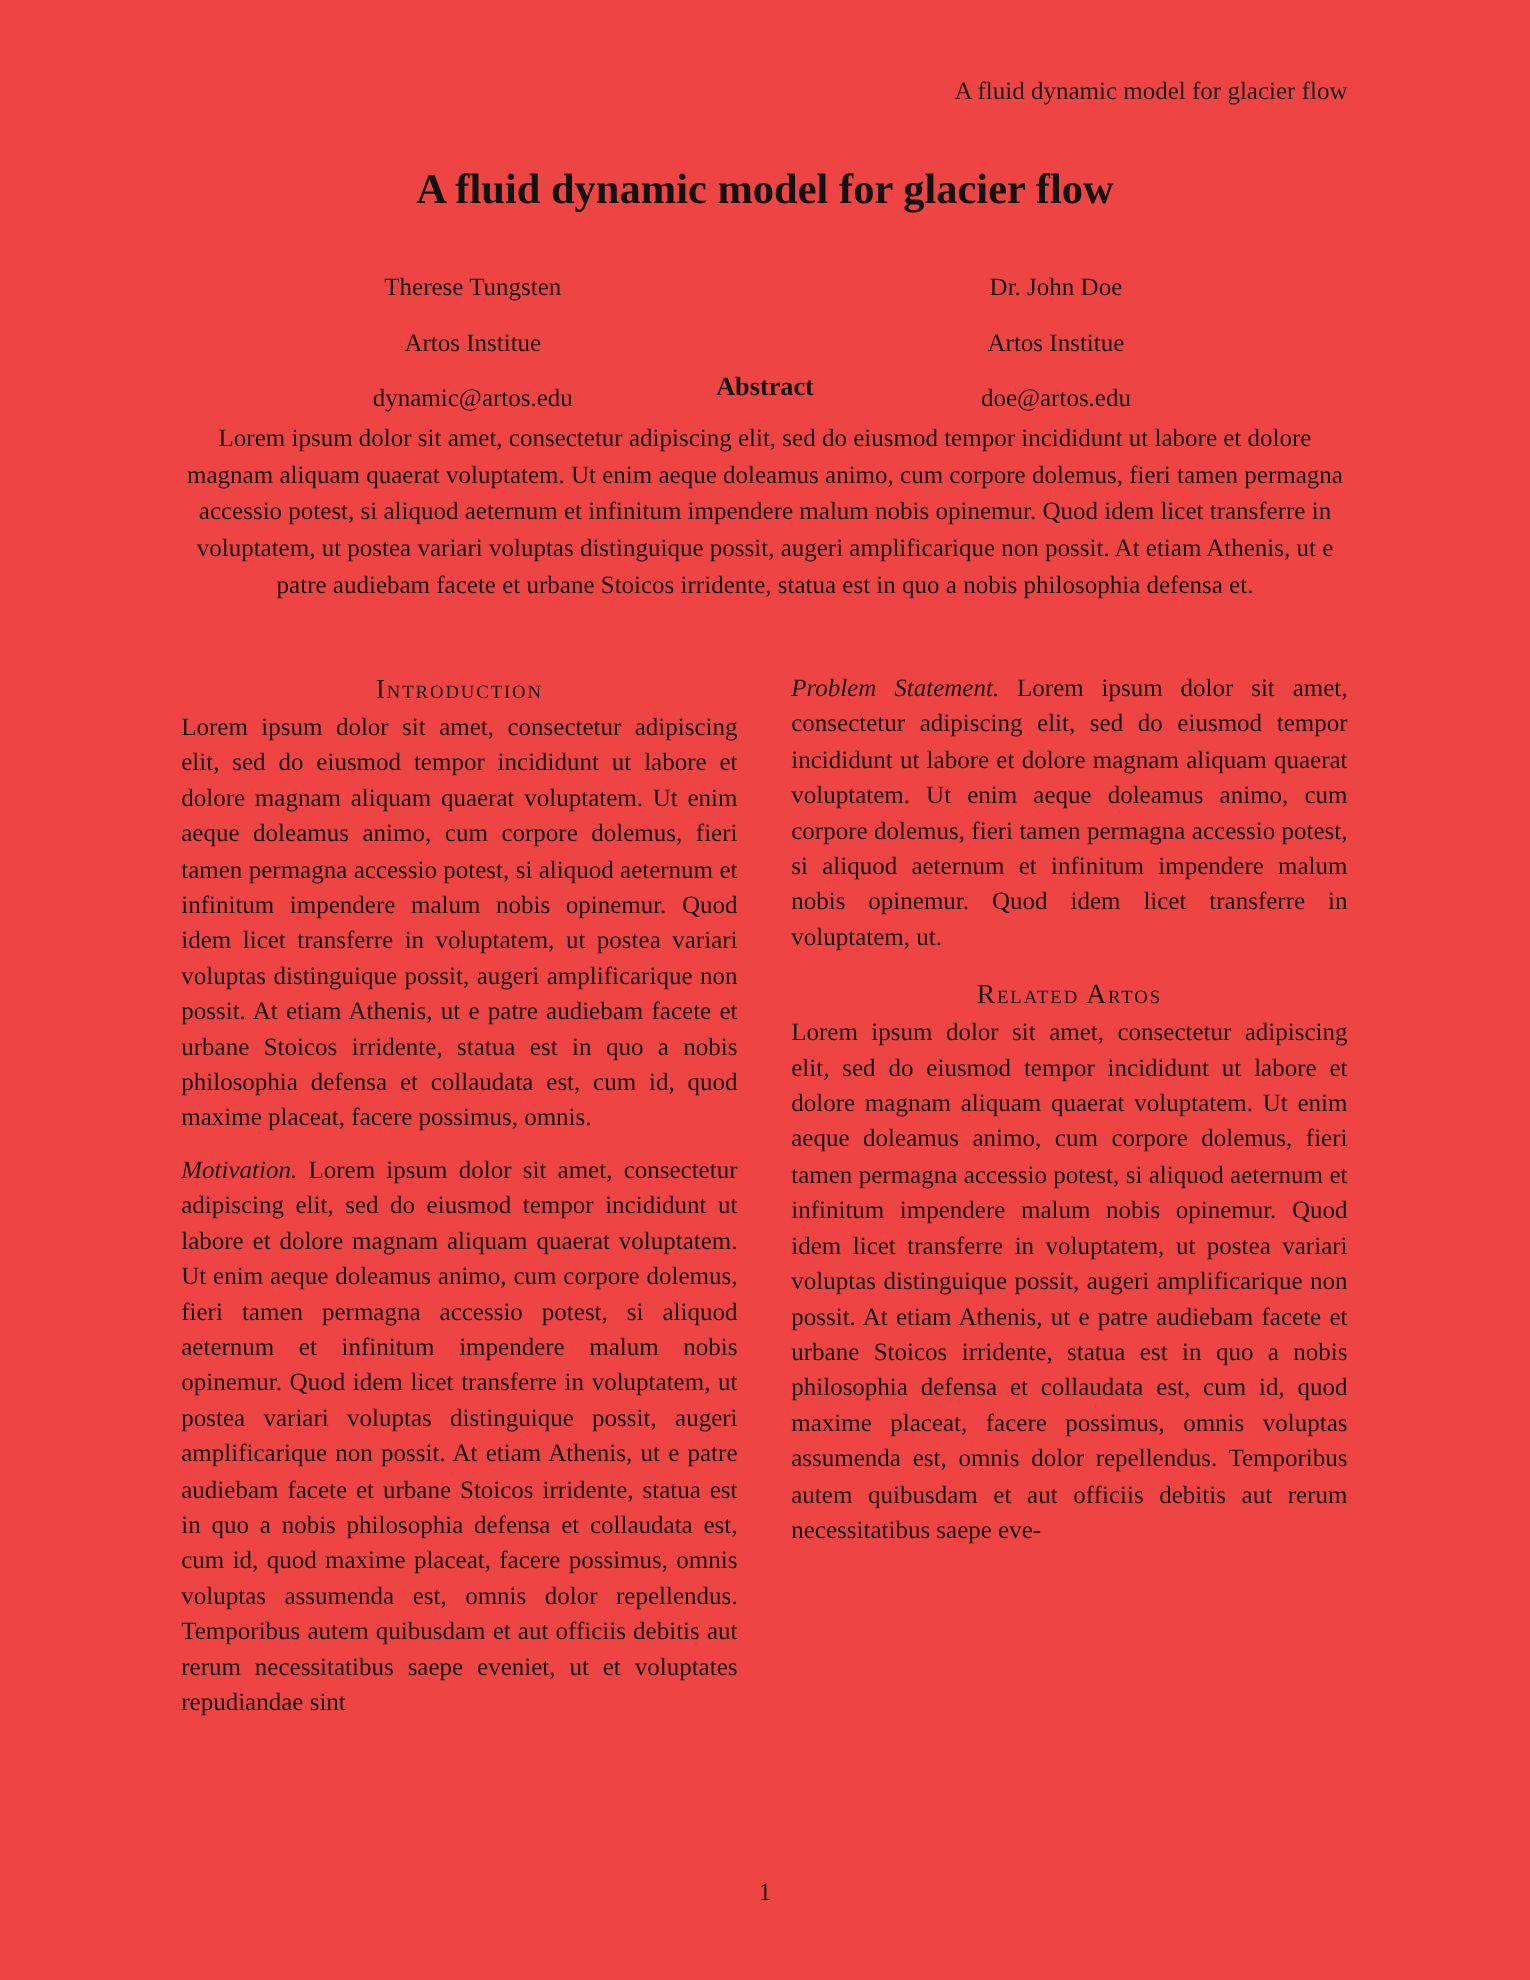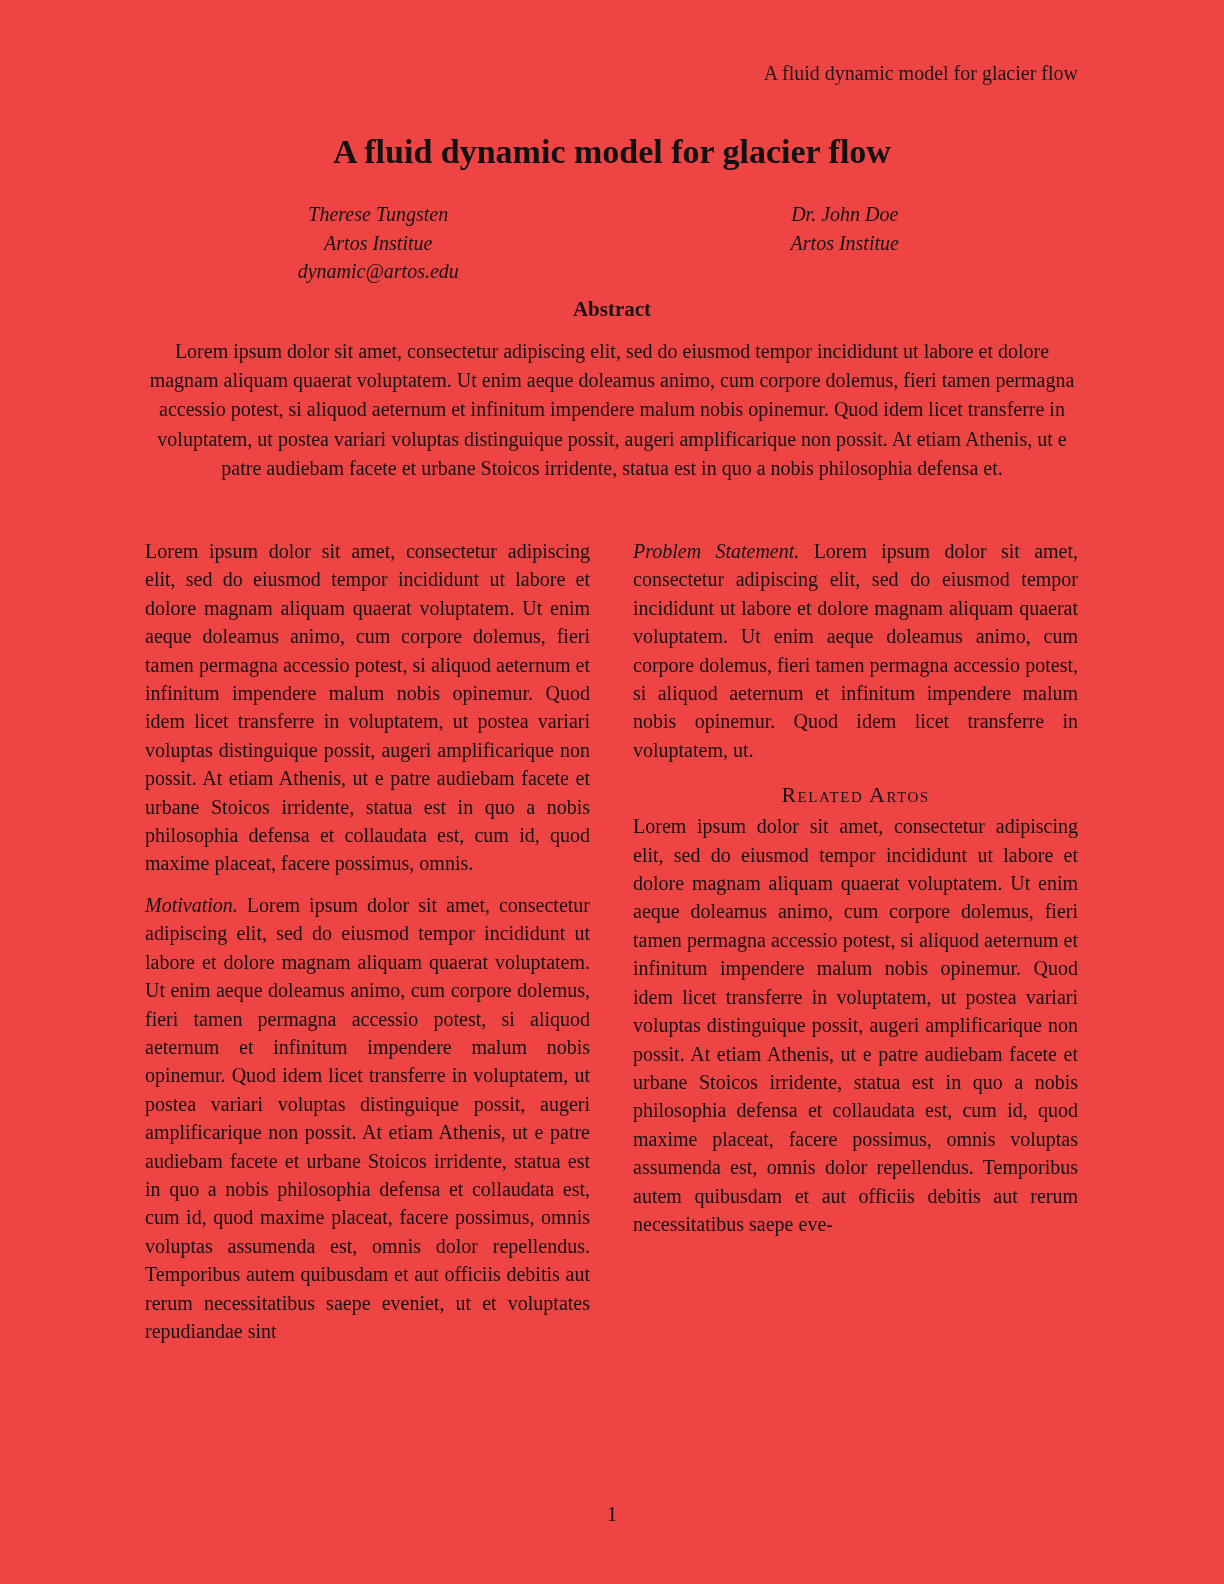--- a/index.html
+++ b/index.html
@@ -51,21 +51,21 @@
     left: 145px;
     width: 933px;
     display: flex;
   }
   .author {
     flex: 1 1 50%;
     text-align: center;
     font-size: 20px;
     line-height: 28.5px;
   }
-  .author div { margin: 0; font-style: italic; }
+  .author div { margin: 16px; }
 
   
   .abstract {
     position: absolute;
     top: 297px;
     left: 147px;
     width: 930px;
     text-align: center;
   }
   .abstract-heading {
@@ -138,31 +138,33 @@
 
   <div class="authors">
     <div class="author">
       <div>Therese Tungsten</div>
       <div>Artos Institue</div>
       <div>dynamic@artos.edu</div>
     </div>
     <div class="author">
       <div>Dr. John Doe</div>
       <div>Artos Institue</div>
+      <div>doe@artos.edu</div>
     </div>
   </div>
 
   <div class="abstract">
     <div class="abstract-heading">Abstract</div>
     <p class="abstract-text">Lorem ipsum dolor sit amet, consectetur adipiscing elit, sed do eiusmod tempor incididunt ut labore et dolore magnam aliquam quaerat voluptatem. Ut enim aeque doleamus animo, cum corpore dolemus, fieri tamen permagna accessio potest, si aliquod aeternum et infinitum impendere malum nobis opinemur. Quod idem licet transferre in voluptatem, ut postea variari voluptas distinguique possit, augeri amplificarique non possit. At etiam Athenis, ut e patre audiebam facete et urbane Stoicos irridente, statua est in quo a nobis philosophia defensa et.</p>
   </div>
 
   <div class="columns">
 
     <div class="col">
+      <h2 class="section-heading">Introduction</h2>
       <p>Lorem ipsum dolor sit amet, consectetur adipiscing elit, sed do eiusmod tempor incididunt ut labore et dolore magnam aliquam quaerat voluptatem. Ut enim aeque doleamus animo, cum corpore dolemus, fieri tamen permagna accessio potest, si aliquod aeternum et infinitum impendere malum nobis opinemur. Quod idem licet transferre in voluptatem, ut postea variari voluptas distinguique possit, augeri amplificarique non possit. At etiam Athenis, ut e patre audiebam facete et urbane Stoicos irridente, statua est in quo a nobis philosophia defensa et collaudata est, cum id, quod maxime placeat, facere possimus, omnis.</p>
       <p><span class="lead-in">Motivation.</span> <span>Lorem ipsum dolor sit amet, consectetur adipiscing elit, sed do eiusmod tempor incididunt ut labore et dolore magnam aliquam quaerat voluptatem. Ut enim aeque doleamus animo, cum corpore dolemus, fieri tamen permagna accessio potest, si aliquod aeternum et infinitum impendere malum nobis opinemur. Quod idem licet transferre in voluptatem, ut postea variari voluptas distinguique possit, augeri amplificarique non possit. At etiam Athenis, ut e patre audiebam facete et urbane Stoicos irridente, statua est in quo a nobis philosophia defensa et collaudata est, cum id, quod maxime placeat, facere possimus, omnis voluptas assumenda est, omnis dolor repellendus. Temporibus autem quibusdam et aut officiis debitis aut rerum necessitatibus saepe eveniet, ut et voluptates repudiandae sint</span></p>
     </div>
 
     <div class="col">
       <p><span class="lead-in">Problem Statement.</span> <span>Lorem ipsum dolor sit amet, consectetur adipiscing elit, sed do eiusmod tempor incididunt ut labore et dolore magnam aliquam quaerat voluptatem. Ut enim aeque doleamus animo, cum corpore dolemus, fieri tamen permagna accessio potest, si aliquod aeternum et infinitum impendere malum nobis opinemur. Quod idem licet transferre in voluptatem, ut.</span></p>
       <h2 class="section-heading spaced">Related Artos</h2>
       <p>Lorem ipsum dolor sit amet, consectetur adipiscing elit, sed do eiusmod tempor incididunt ut labore et dolore magnam aliquam quaerat voluptatem. Ut enim aeque doleamus animo, cum corpore dolemus, fieri tamen permagna accessio potest, si aliquod aeternum et infinitum impendere malum nobis opinemur. Quod idem licet transferre in voluptatem, ut postea variari voluptas distinguique possit, augeri amplificarique non possit. At etiam Athenis, ut e patre audiebam facete et urbane Stoicos irridente, statua est in quo a nobis philosophia defensa et collaudata est, cum id, quod maxime placeat, facere possimus, omnis voluptas assumenda est, omnis dolor repellendus. Temporibus autem quibusdam et aut officiis debitis aut rerum necessitatibus saepe eve-</p>
     </div>
 

